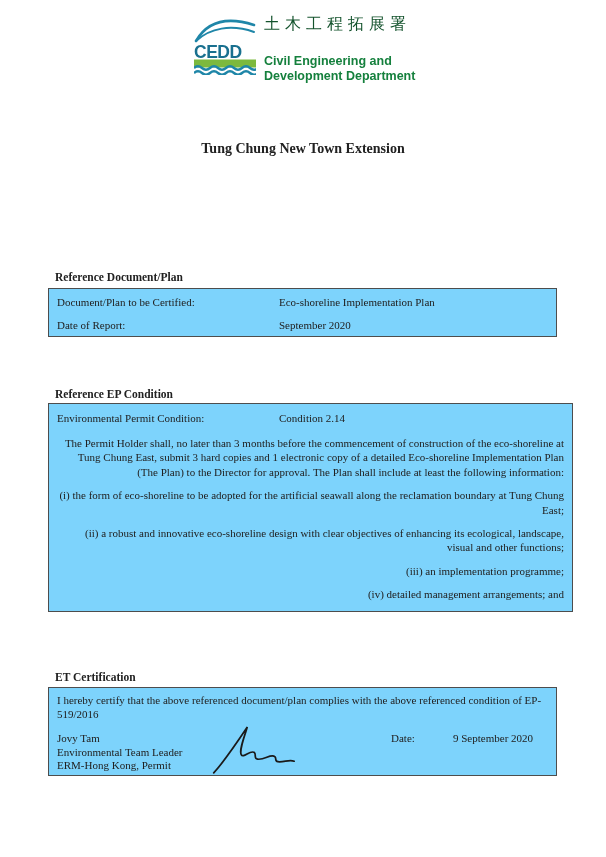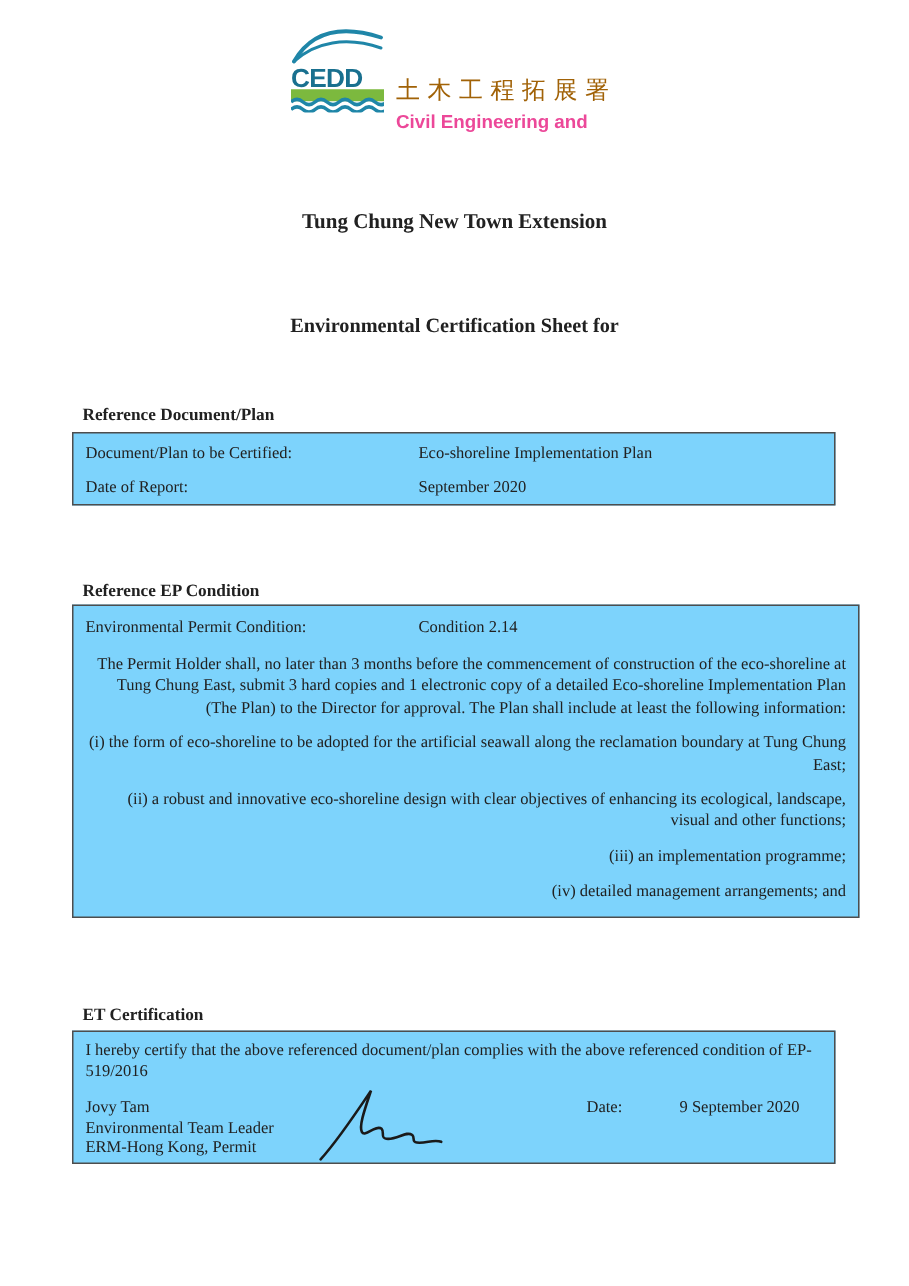--- a/index.html
+++ b/index.html
@@ -18,25 +18,25 @@
     color:var(--ink);
     font-size:11px;
     overflow:hidden;
   }
   
   .logo{position:absolute;left:194px;top:13px;display:flex;gap:8px;align-items:flex-start;}
   .logo-mark{width:62px;height:62px;flex:0 0 auto;}
   .logo-text{padding-top:1px;}
   .logo-cn{
     font-family:"DejaVu Sans", sans-serif;
-    font-size:16px;letter-spacing:5px;color:#a16207;line-height:20px;white-space:nowrap;margin-top:36px;
+    font-size:16px;letter-spacing:5px;color:#14532d;line-height:20px;white-space:nowrap;
   }
   .logo-en{
     font-family:"Liberation Sans", sans-serif;
-    font-weight:bold;font-size:12.5px;line-height:14.5px;color:#ec4899;margin-top:4px;
+    font-weight:bold;font-size:12.5px;line-height:14.5px;color:#15803d;margin-top:20px;
   }
   
   .project-title{
     position:absolute;left:0;top:141px;width:100%;
     text-align:center;font-weight:bold;font-size:14px;
   }
   .cert-title{
     position:absolute;left:0;top:208px;width:100%;
     text-align:center;font-weight:bold;font-size:13.5px;line-height:17px;
   }
@@ -91,27 +91,27 @@
         <rect x="0" y="46.5" width="62" height="8" fill="var(--green)"></rect>
 
         <path d="M0 55 Q 4 51.5, 8 55 T 16 55 T 24 55 T 32 55 T 40 55 T 48 55 T 56 55 T 64 55" fill="none" stroke="var(--teal)" stroke-width="2.4"></path>
         <path d="M0 60 Q 4 56.5, 8 60 T 16 60 T 24 60 T 32 60 T 40 60 T 48 60 T 56 60 T 64 60" fill="none" stroke="var(--teal)" stroke-width="2.4"></path>
       </svg>
     </div>
     <div class="logo-text">
       <div class="logo-cn">土木工程拓展署</div>
       <div class="logo-en">
         <div>Civil Engineering and</div>
+        <div>Development Department</div>
       </div>
     </div>
   </div>
 
   <div class="project-title">Tung Chung New Town Extension</div>
   <div class="cert-title">
-    <div>Environmental Certification Sheet for</div>
   </div>
 
   <div class="sec-heading h-refdoc">Reference Document/Plan</div>
   <div class="box box-refdoc">
     <span class="kv-label row1">Document/Plan to be Certified:</span>
     <span class="kv-value row1">Eco-shoreline Implementation Plan</span>
     <span class="kv-label row2">Date of Report:</span>
     <span class="kv-value row2">September 2020</span>
   </div>
 

